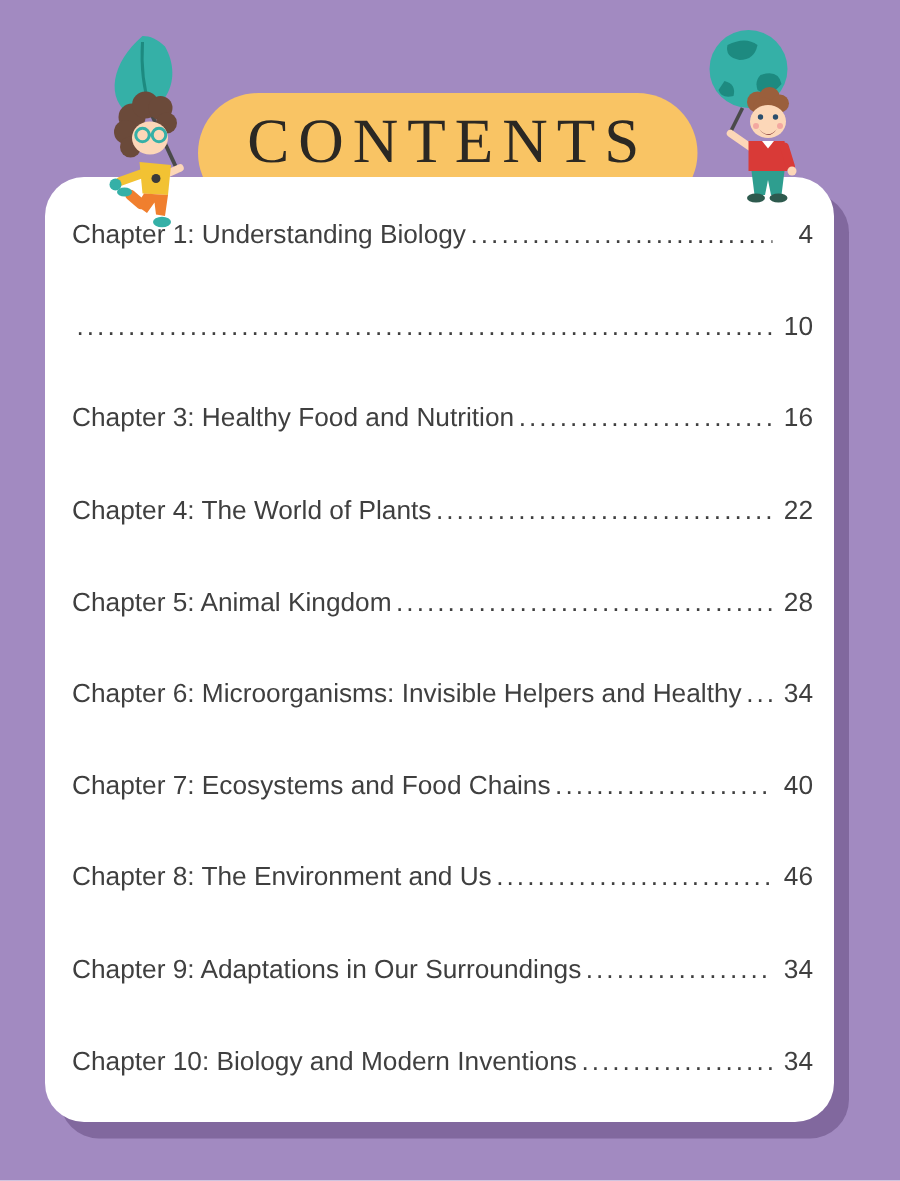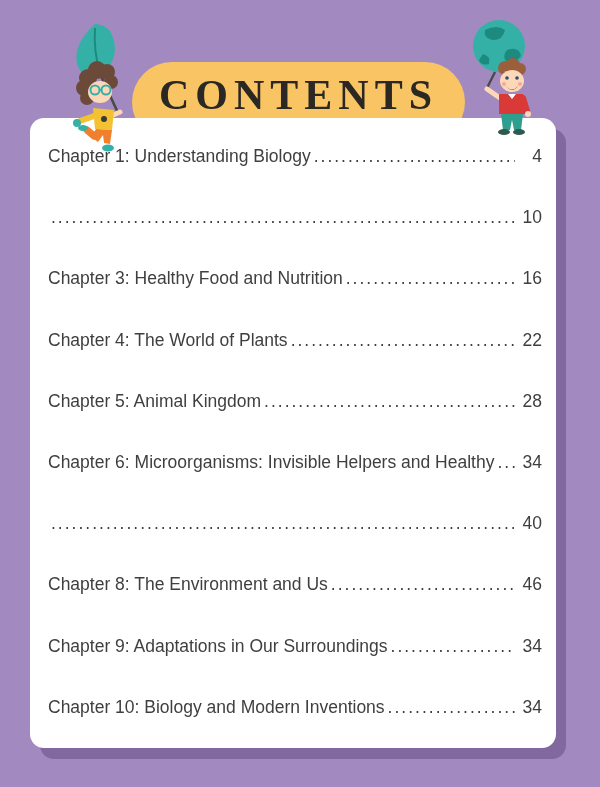--- a/index.html
+++ b/index.html
@@ -15,31 +15,31 @@
     left:132px;top:62px;
     width:333px;height:80px;
     background:#f9c464;
     border-radius:40px;
     z-index:1;
     display:flex;align-items:center;justify-content:center;
     padding-bottom:14px;box-sizing:border-box;
   }
   .banner-title{
     font-family:"Liberation Serif", serif;
-    font-weight:bold;
+    font-weight:normal;
     font-size:42px;
     letter-spacing:6px;
     color:#2b2823;
   }
   .toc-card{
     position:absolute;
     left:30px;top:118px;
     width:526px;height:630px;
     background:#ffffff;
-    border-radius:14px;
+    border-radius:26px;
     box-shadow:10px 11px 0 rgba(58,33,84,0.32);
     z-index:2;
     box-sizing:border-box;
     padding:8px 14px 0 18px;
   }
   .toc-list{width:100%;}
   .toc-row{
     height:61.2px;
     display:flex;
     align-items:center;
@@ -187,20 +187,21 @@
       <span class="toc-page">28</span>
     </div>
 
     <div class="toc-row">
       <span class="toc-title">Chapter 6: Microorganisms: Invisible Helpers and Healthy</span>
       <span class="dots">............................................................................................................................................</span>
       <span class="toc-page">34</span>
     </div>
 
     <div class="toc-row">
+      <span class="toc-title">Chapter 7: Ecosystems and Food Chains</span>
       <span class="dots">............................................................................................................................................</span>
       <span class="toc-page">40</span>
     </div>
 
     <div class="toc-row">
       <span class="toc-title">Chapter 8: The Environment and Us</span>
       <span class="dots">............................................................................................................................................</span>
       <span class="toc-page">46</span>
     </div>
 

